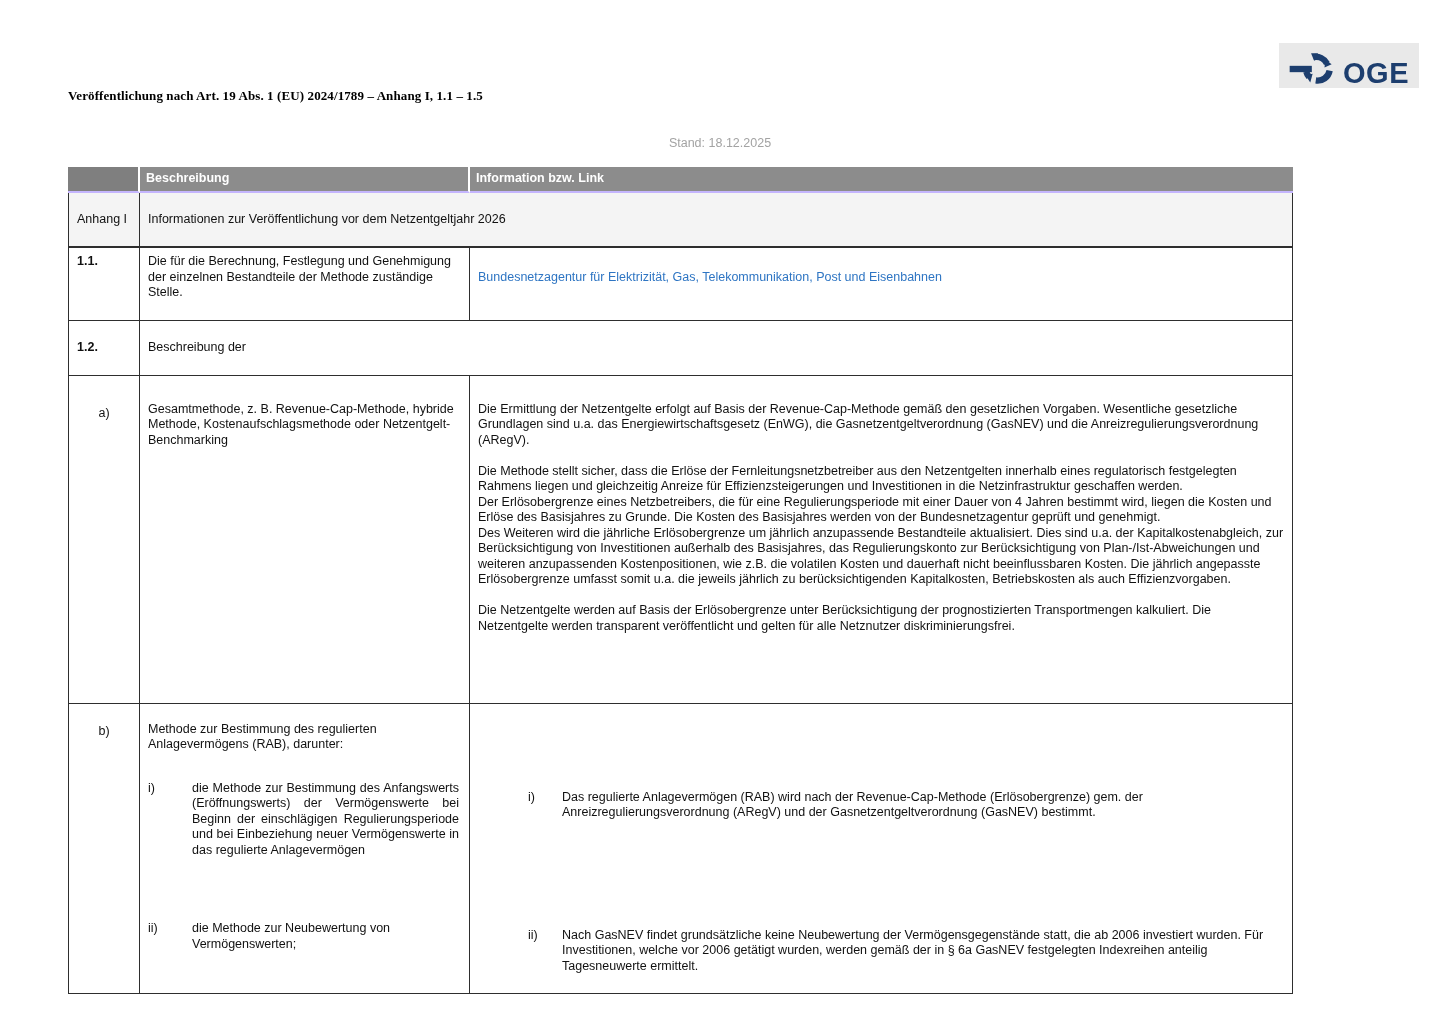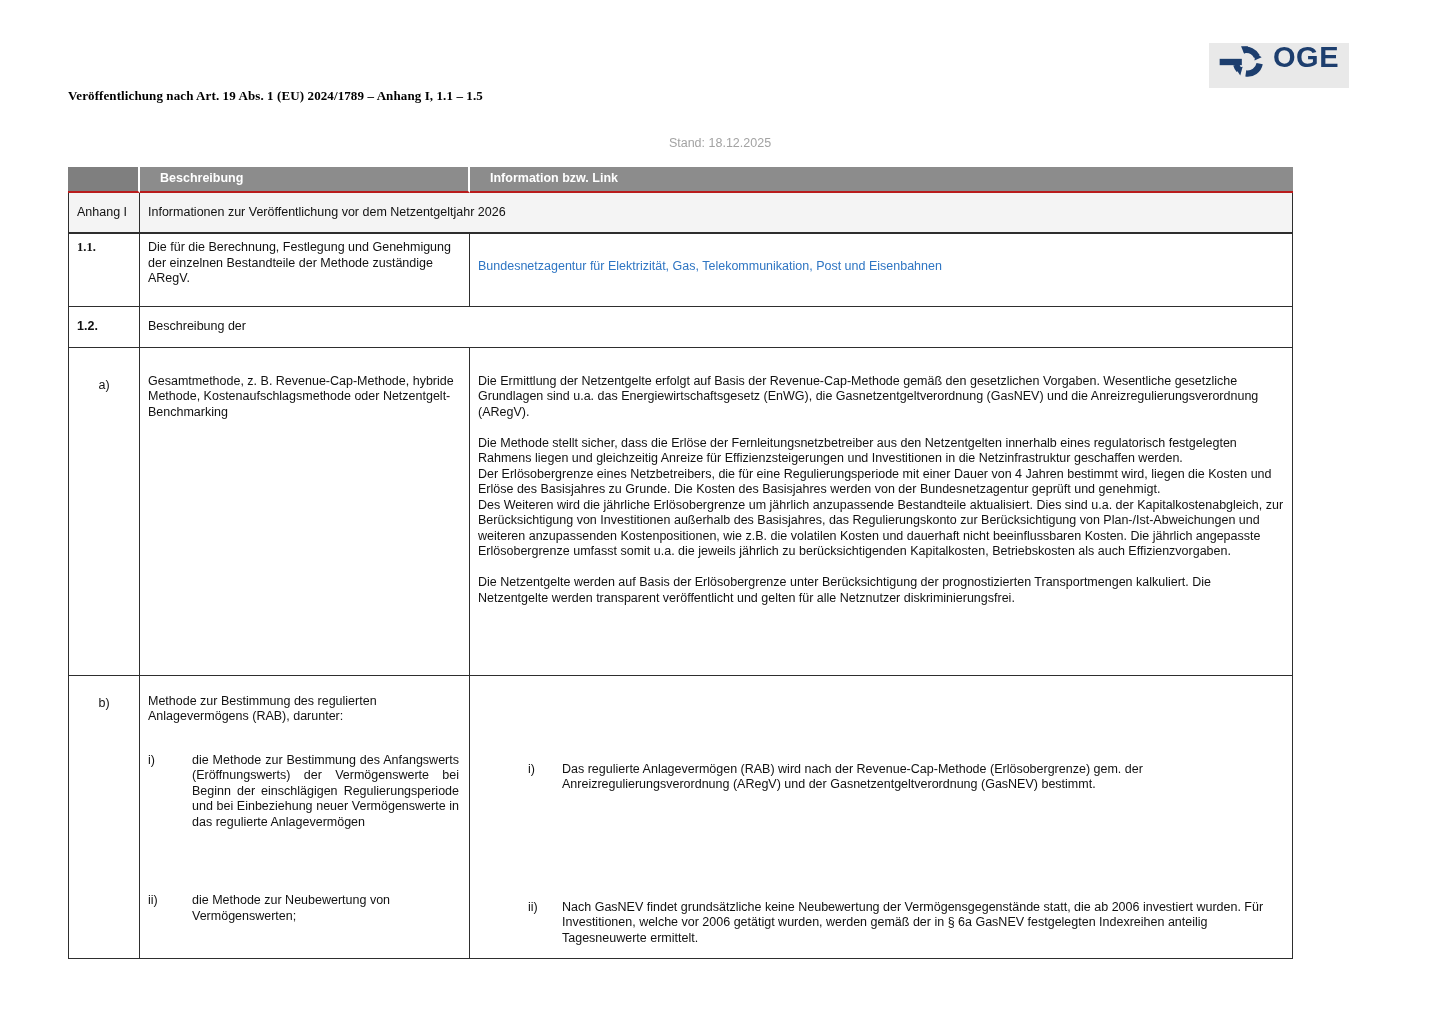--- a/index.html
+++ b/index.html
@@ -15,24 +15,24 @@
   }
 
   .page-title {
     position: absolute; left: 68px; top: 88px;
     font-size: 13px; font-weight: bold; color: #000;
     letter-spacing: 0.1px;
     font-family: Liberation Serif, serif;
   }
 
   .logo-box {
-    position: absolute; left: 1209px; top: 43px;
+    position: absolute; left: 1279px; top: 43px;
     width: 140px; height: 45px;
     background: #e9e9e9;
-    display: flex; align-items: flex-start; justify-content: center;
+    display: flex; align-items: flex-end; justify-content: center;
     gap: 2px;
   }
   .logo-mark { width: 52px; height: 38px; display: block; }
   .logo-word {
     font-size: 29px; font-weight: bold; color: #1d3e6e;
     letter-spacing: 0.5px; line-height: 1;
     font-family: "Liberation Sans", sans-serif;
   }
 
   .stand-line {
@@ -43,40 +43,40 @@
   table.main {
     position: absolute; left: 68px; top: 167px;
     width: 1225px;
     border-collapse: separate; border-spacing: 0;
     table-layout: fixed;
   }
   col.c1 { width: 72px; }
   col.c2 { width: 330px; }
   col.c3 { width: 823px; }
 
-  td { vertical-align: top; overflow: hidden; padding: 12px 8px; }
+  td { vertical-align: top; overflow: hidden; padding: 19px 8px; }
 
   
   tr.hdr td {
     background: #8c8c8c; color: #ffffff; font-weight: bold;
-    border-right: 2px solid #ffffff; border-bottom: 2px solid #b91c1c;
-    height: 25px; padding: 4px 20px;
+    border-right: 2px solid #ffffff; border-bottom: 2px solid #c4b5fd;
+    height: 25px; padding: 4px 6px;
   }
   tr.hdr td.first { background: #7f7f7f; }
   tr.hdr td:last-child { border-right: none; margin-left: 13px; }
 
   
   tr.body td { border-right: 1px solid #2e2e2e; border-bottom: 1px solid #2e2e2e; }
   tr.body td.first { border-left: 1px solid #2e2e2e; }
 
   tr.anhang td { background: #f4f4f4; height: 23px; border-bottom-width: 2px; }
   tr.anhang td.label { font-weight: normal; }
 
   tr.r11 td { height: 73px; padding-top: 6px; }
-  tr.r11 td.id { font-weight: bold; font-family: Liberation Serif, serif; }
+  tr.r11 td.id { font-weight: bold; }
   td.linkcell { vertical-align: middle; }
   .link { color: #2e75c3; cursor: pointer; text-decoration: none; }
 
   tr.r12 td { height: 24px; }
   tr.r12 td.id { font-weight: bold; }
 
   tr.ra td { height: 328px; padding-top: 26px; }
   tr.ra td.id { text-align: center; padding-top: 30px; }
 
   tr.rb td { height: 275px; padding-top: 18px; }
@@ -136,21 +136,21 @@
     <td>Information bzw. Link</td>
   </tr>
 
   <tr class="body anhang">
     <td class="first">Anhang I</td>
     <td class="label" colspan="2">Informationen zur Veröffentlichung vor dem Netzentgeltjahr 2026</td>
   </tr>
 
   <tr class="body r11">
     <td class="first id">1.1.</td>
-    <td>Die für die Berechnung, Festlegung und Genehmigung der einzelnen Bestandteile der Methode zuständige ARegV.</td>
+    <td>Die für die Berechnung, Festlegung und Genehmigung der einzelnen Bestandteile der Methode zuständige Stelle.</td>
     <td class="linkcell">
       <a class="link" href="#">Bundesnetzagentur für Elektrizität, Gas, Telekommunikation, Post und Eisenbahnen</a>
     </td>
   </tr>
 
   <tr class="body r12">
     <td class="first id">1.2.</td>
     <td colspan="2">Beschreibung der</td>
   </tr>
 

